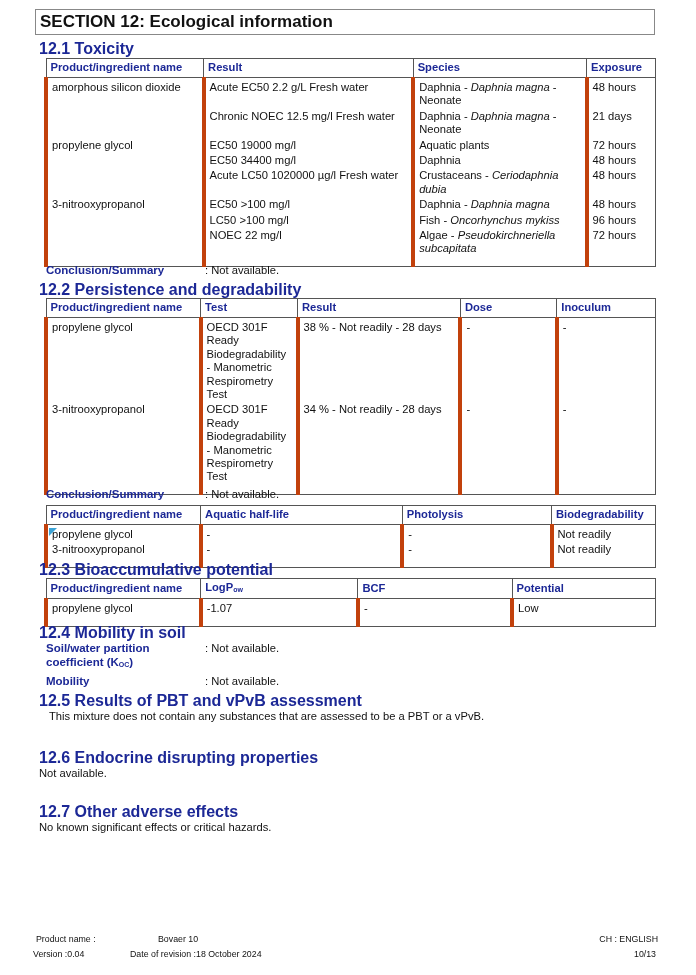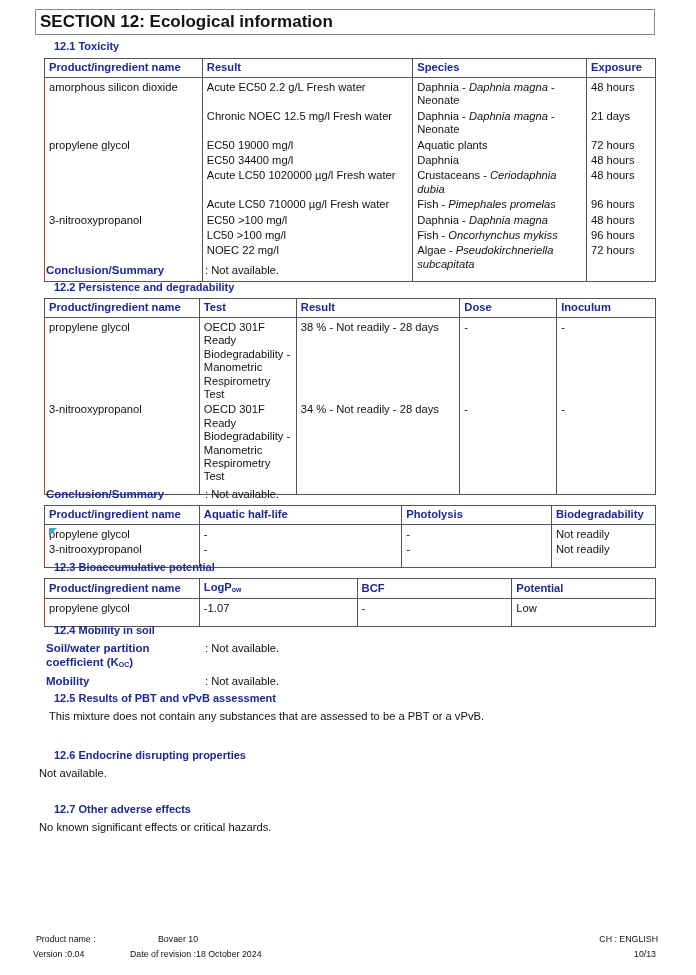--- a/index.html
+++ b/index.html
@@ -1,22 +1,22 @@
 <!DOCTYPE html>
 <html><head>
 <meta charset="utf-8">
 <style>
   html, body { margin:0; padding:0; background:#ffffff; }
   body { width:696px; height:975px; position:relative; font-family:"Liberation Sans", sans-serif; color:#111; font-size:11.2px; overflow:hidden; }
   .page { position:absolute; left:0; top:0; width:696px; height:975px; background:#fff; }
   .sec-title { position:absolute; left:35px; top:9px; width:620px; height:26px; border:1px solid #888; box-sizing:border-box; font-weight:bold; font-size:17px; line-height:24px; padding-left:4px; color:#111; }
-  .sub { position:absolute; left:54px; font-weight:bold; color:#1c2896; font-size:11px; }
+  .sub { position:absolute; left:39px; font-weight:bold; color:#1c2896; font-size:16px; }
   table.t { position:absolute; border-collapse:collapse; font-size:11.2px; line-height:13.4px; }
   table.t th { color:#1c2896; font-weight:bold; text-align:left; border:1px solid #555; padding:2px 4px; height:14px; }
-  table.t td { border-left:1px solid #c2410c; border-right:1px solid #555; vertical-align:top; padding:1px 4px; }
+  table.t td { border-left:4px solid #c2410c; border-right:1px solid #555; vertical-align:top; padding:1px 4px; }
   table.t tr.first td { padding-top:3px; }
   table.t tr.last td { border-bottom:1px solid #555; padding-bottom:10px; }
   .lbl { position:absolute; font-weight:bold; color:#1c2896; font-size:11.5px; line-height:14px; }
   .val { position:absolute; font-size:11.2px; line-height:14px;text-align:center; }
   .txt { position:absolute; font-size:11.2px; }
   i { font-style:italic; }
   .foot { position:absolute; font-size:8.8px; }
   .foot b { font-weight:normal; }
   .flag { display:inline-block; width:0; height:0; border-top:8px solid #3ba3d6; border-right:8px solid transparent; position:absolute; left:49px; top:528px; }
   sub.s { font-size:7px; vertical-align:-1px; }
@@ -69,26 +69,20 @@
           <td><span>Daphnia</span><i></i><span></span></td>
           <td>48 hours</td>
         </tr>
         <tr>
           <td></td>
           <td>Acute LC50 1020000 µg/l Fresh water</td>
           <td><span>Crustaceans - </span><i>Ceriodaphnia dubia</i><span></span></td>
           <td>48 hours</td>
         </tr>
         <tr>
-          <td></td>
-          <td>Acute LC50 710000 µg/l Fresh water</td>
-          <td><span>Fish - </span><i>Pimephales promelas</i><span></span></td>
-          <td>96 hours</td>
-        </tr>
-        <tr>
           <td>3-nitrooxypropanol</td>
           <td>EC50 &gt;100 mg/l</td>
           <td><span>Daphnia - </span><i>Daphnia magna</i><span></span></td>
           <td>48 hours</td>
         </tr>
         <tr>
           <td></td>
           <td>LC50 &gt;100 mg/l</td>
           <td><span>Fish - </span><i>Oncorhynchus mykiss</i><span></span></td>
           <td>96 hours</td>

